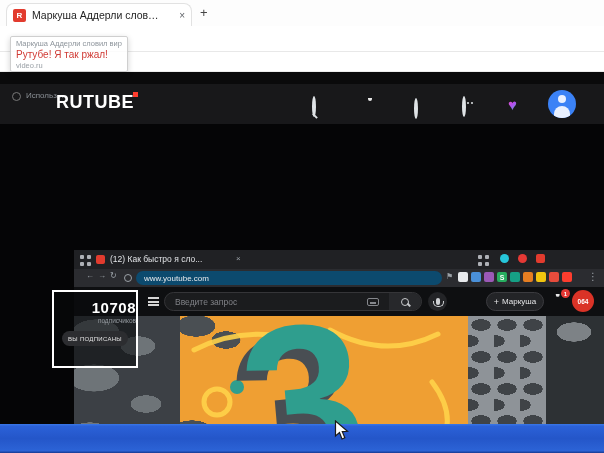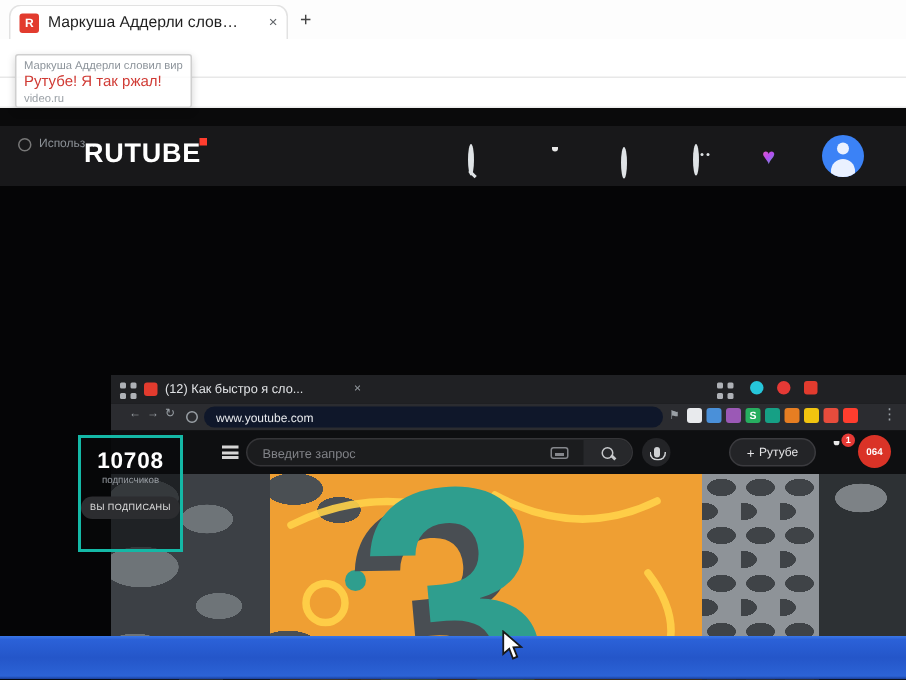--- a/index.html
+++ b/index.html
@@ -70,21 +70,21 @@
   .grid4::before{content:"";position:absolute;left:0;top:0;width:4px;height:4px;background:#aeb1b6;border-radius:1px;box-shadow:7px 0 #aeb1b6,0 7px #aeb1b6,7px 7px #aeb1b6}
   .favicon2{position:absolute;left:96px;top:131px;width:9px;height:9px;background:#e23b2e;border-radius:2px}
   .tab2-title{position:absolute;left:110px;top:130px;font-size:8.5px;color:#e0e2e5;max-width:122px;white-space:nowrap;overflow:hidden;text-overflow:ellipsis}
   .close2{position:absolute;left:236px;top:130px;font-size:8px;color:#9aa0a6}
   .dot9{position:absolute;top:130px;width:9px;height:9px;border-radius:50%}
   .sq9{position:absolute;top:130px;width:9px;height:9px;border-radius:2px}
 
   .addrbar2{position:absolute;left:74px;top:145px;width:530px;height:18px;background:#2b2c30}
   .nav2{position:absolute;top:148px;font-size:8px;color:#9aa0a6;line-height:1}
   .infoc{position:absolute;left:124px;top:150px;width:8px;height:8px;border:1px solid #9aa0a6;border-radius:50%}
-  .pill2{position:absolute;left:136px;top:147px;width:306px;height:14px;background:#0f172a;border-radius:7px;display:flex;align-items:center;gap:5px;padding:0 8px;overflow:hidden}
+  .pill2{position:absolute;left:136px;top:147px;width:306px;height:14px;background:#0c4a6e;border-radius:7px;display:flex;align-items:center;gap:5px;padding:0 8px;overflow:hidden}
   .host2{font-size:8px;color:#e8eaed;white-space:nowrap}
   .ptitle2{font-size:8px;color:#9aa0a6;white-space:nowrap;overflow:hidden;text-overflow:ellipsis}
   .flag2{position:absolute;left:446px;top:148px;font-size:8px;color:#9aa0a6}
   .idot{position:absolute;top:148px;width:10px;height:10px;border-radius:2px;display:flex;align-items:center;justify-content:center;color:#fff;font-size:7px;font-weight:bold}
 
   .rutubebar2{position:absolute;left:74px;top:163px;width:530px;height:29px;background:#0e0f11}
   .burger{position:absolute;left:148px;top:173px;width:11px;height:9px;border-top:2px solid #d5d5d5;border-bottom:2px solid #d5d5d5}
   .burger::before{content:"";position:absolute;top:1.5px;left:0;right:0;height:2px;background:#d5d5d5}
   .searchpill{position:absolute;left:164px;top:168px;width:258px;height:19px;background:#1b1c1e;border:1px solid #353538;border-radius:10px}
   .searchpill input{position:absolute;left:10px;top:1px;width:170px;height:15px;background:transparent;border:none;outline:none;font-size:8.5px;color:#d9d9d9;font-family:inherit}
@@ -97,21 +97,21 @@
   .micbtn{position:absolute;left:428px;top:168px;width:19px;height:19px;border-radius:50%;background:#232427;display:flex;align-items:center;justify-content:center}
   .mic{position:relative;width:4px;height:7px;background:#cfd1d4;border-radius:2px}
   .mic::after{content:"";position:absolute;left:-2.5px;top:3px;width:9px;height:5px;border:1.2px solid #cfd1d4;border-top:none;border-radius:0 0 5px 5px}
   .createbtn{position:absolute;left:486px;top:168px;width:58px;height:19px;background:#232427;border:1px solid #3b3b3f;border-radius:10px;display:flex;align-items:center;justify-content:center;gap:3px;color:#e4e4e6}
   .createbtn .pl{font-size:9px}
   .createbtn .lb{font-size:8px}
   .bell2{position:absolute;left:552px;top:170px;transform:scale(.95)}
   .badge1{position:absolute;left:561px;top:165px;width:9px;height:9px;border-radius:50%;background:#e53935;color:#fff;font-size:6px;display:flex;align-items:center;justify-content:center;font-weight:bold}
   .avatar2{position:absolute;left:572px;top:166px;width:22px;height:22px;border-radius:50%;background:#da3327;color:#fff;font-size:6.5px;font-weight:800;display:flex;align-items:center;justify-content:center}
 
-  .bluebox{position:absolute;left:52px;top:166px;width:70px;height:78px;border:2px solid #14b8a6;background:rgba(8,9,11,.55);text-align:center;z-index:5}
+  .bluebox{position:absolute;left:52px;top:166px;width:86px;height:78px;border:2px solid #ffffff;background:rgba(8,9,11,.55);text-align:right;z-index:5}
   .subcount{margin-top:7px;font-size:15px;font-weight:800;color:#fff;letter-spacing:.5px}
   .subcap{font-size:6.5px;color:#969ba1;margin-top:1px}
   .subbtn{margin:7px auto 0;width:66px;height:15px;background:#2c2d30;border-radius:8px;color:#e0e0e0;font-size:6px;letter-spacing:.3px;display:flex;align-items:center;justify-content:center}
 
   
   .col1{position:absolute;left:74px;top:192px;width:106px;height:206px;background-color:#3c4045;background-repeat:no-repeat;background-image:
     radial-gradient(24px 13px at 22px 16px,#6e7478 96%,transparent 97%),
     radial-gradient(18px 10px at 64px 30px,#6e7478 96%,transparent 97%),
     radial-gradient(26px 14px at 20px 62px,#6e7478 96%,transparent 97%),
     radial-gradient(16px 9px at 72px 88px,#6e7478 96%,transparent 97%),
@@ -266,21 +266,21 @@
       <span class="kbd"></span>
       <span class="searchseg">
           <span class="mag-s"></span>
         </span>
     </div>
     <span class="micbtn">
         <span class="mic"></span>
       </span>
     <span class="createbtn">
       <span class="pl">+</span>
-      <span class="lb">Рутубе</span>
+      <span class="lb">Маркуша</span>
     </span>
     <span class="bell2"><span class="bell"></span></span>
     <span class="badge1">1</span>
     <span class="avatar2">064</span>
 
     <div class="bluebox">
       <div class="subcount">10708</div>
       <div class="subcap">подписчиков</div>
       <div class="subbtn">ВЫ ПОДПИСАНЫ</div>
     </div>

